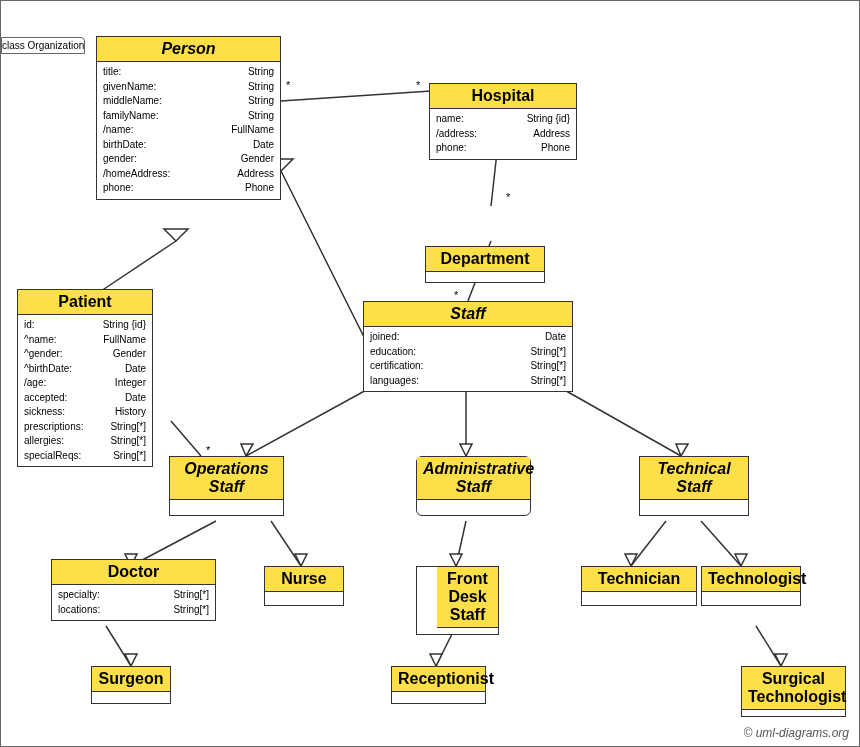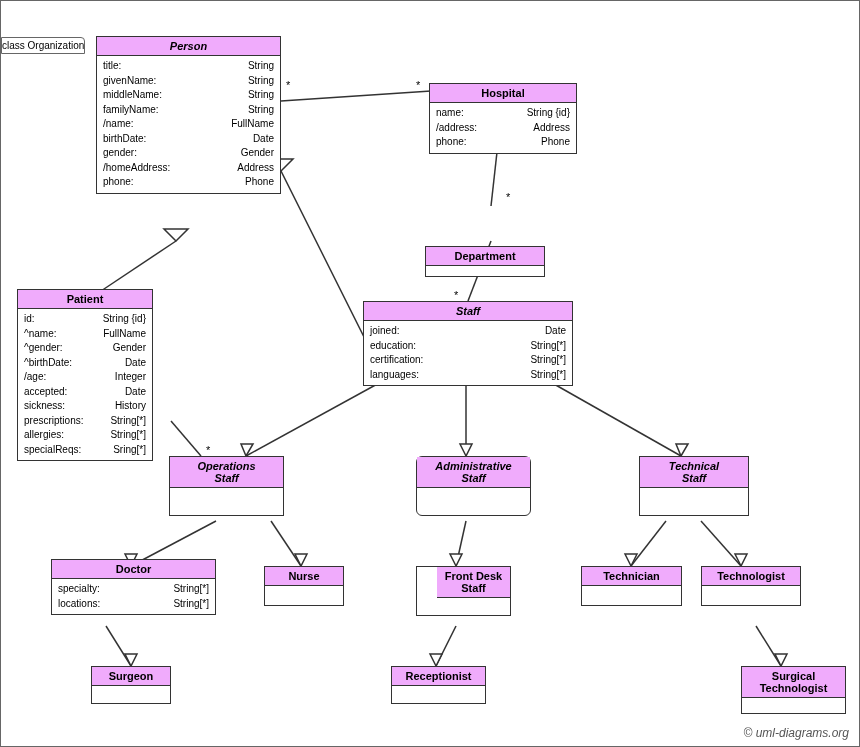--- a/index.html
+++ b/index.html
@@ -32,22 +32,22 @@
     .uml-class {
       position: absolute;
       border: 1.5px solid #333;
       background: #fff;
       text-align: center;
     }
     .uml-class .class-name {
       border-bottom: 1.5px solid #333;
       padding: 3px 6px;
       font-weight: bold;
-      font-size: 11px;
-      background: #f0abfc;
+      font-size: 16px;
+      background: #fde047;
     }
     .uml-class .class-name.italic {
       font-style: italic;
     }
     .uml-class .class-attrs {
       padding: 3px 6px;
       text-align: left;
       font-size: 10px;
       line-height: 1.45;
     }
@@ -306,27 +306,27 @@
           <span class="attr-type">String[*]</span>
         </div>
     </div>
   </div>
 
   <div class="uml-class" style="left:263px; top:565px; width:80px; min-height:40px;">
     <div class="class-name">Nurse</div>
     <div class="class-attrs" style="min-height:10px;"></div>
   </div>
 
-  <div class="uml-class" style="left:415px; top:565px; width:95px; min-height:50px;padding-left:20px;">
+  <div class="uml-class" style="left:415px; top:565px; width:83px; min-height:50px;padding-left:20px;">
     <div class="class-name" style="white-space:pre-line;">Front Desk
 Staff</div>
     <div class="class-attrs" style="min-height:5px;"></div>
   </div>
 
-  <div class="uml-class" style="left:580px; top:565px; width:101px; min-height:40px;">
+  <div class="uml-class" style="left:580px; top:565px; width:116px; min-height:40px;">
     <div class="class-name">Technician</div>
     <div class="class-attrs" style="min-height:10px;"></div>
   </div>
 
   <div class="uml-class" style="left:700px; top:565px; width:100px; min-height:40px;">
     <div class="class-name">Technologist</div>
     <div class="class-attrs" style="min-height:10px;"></div>
   </div>
 
   <div class="uml-class" style="left:90px; top:665px; width:80px; min-height:38px;">

